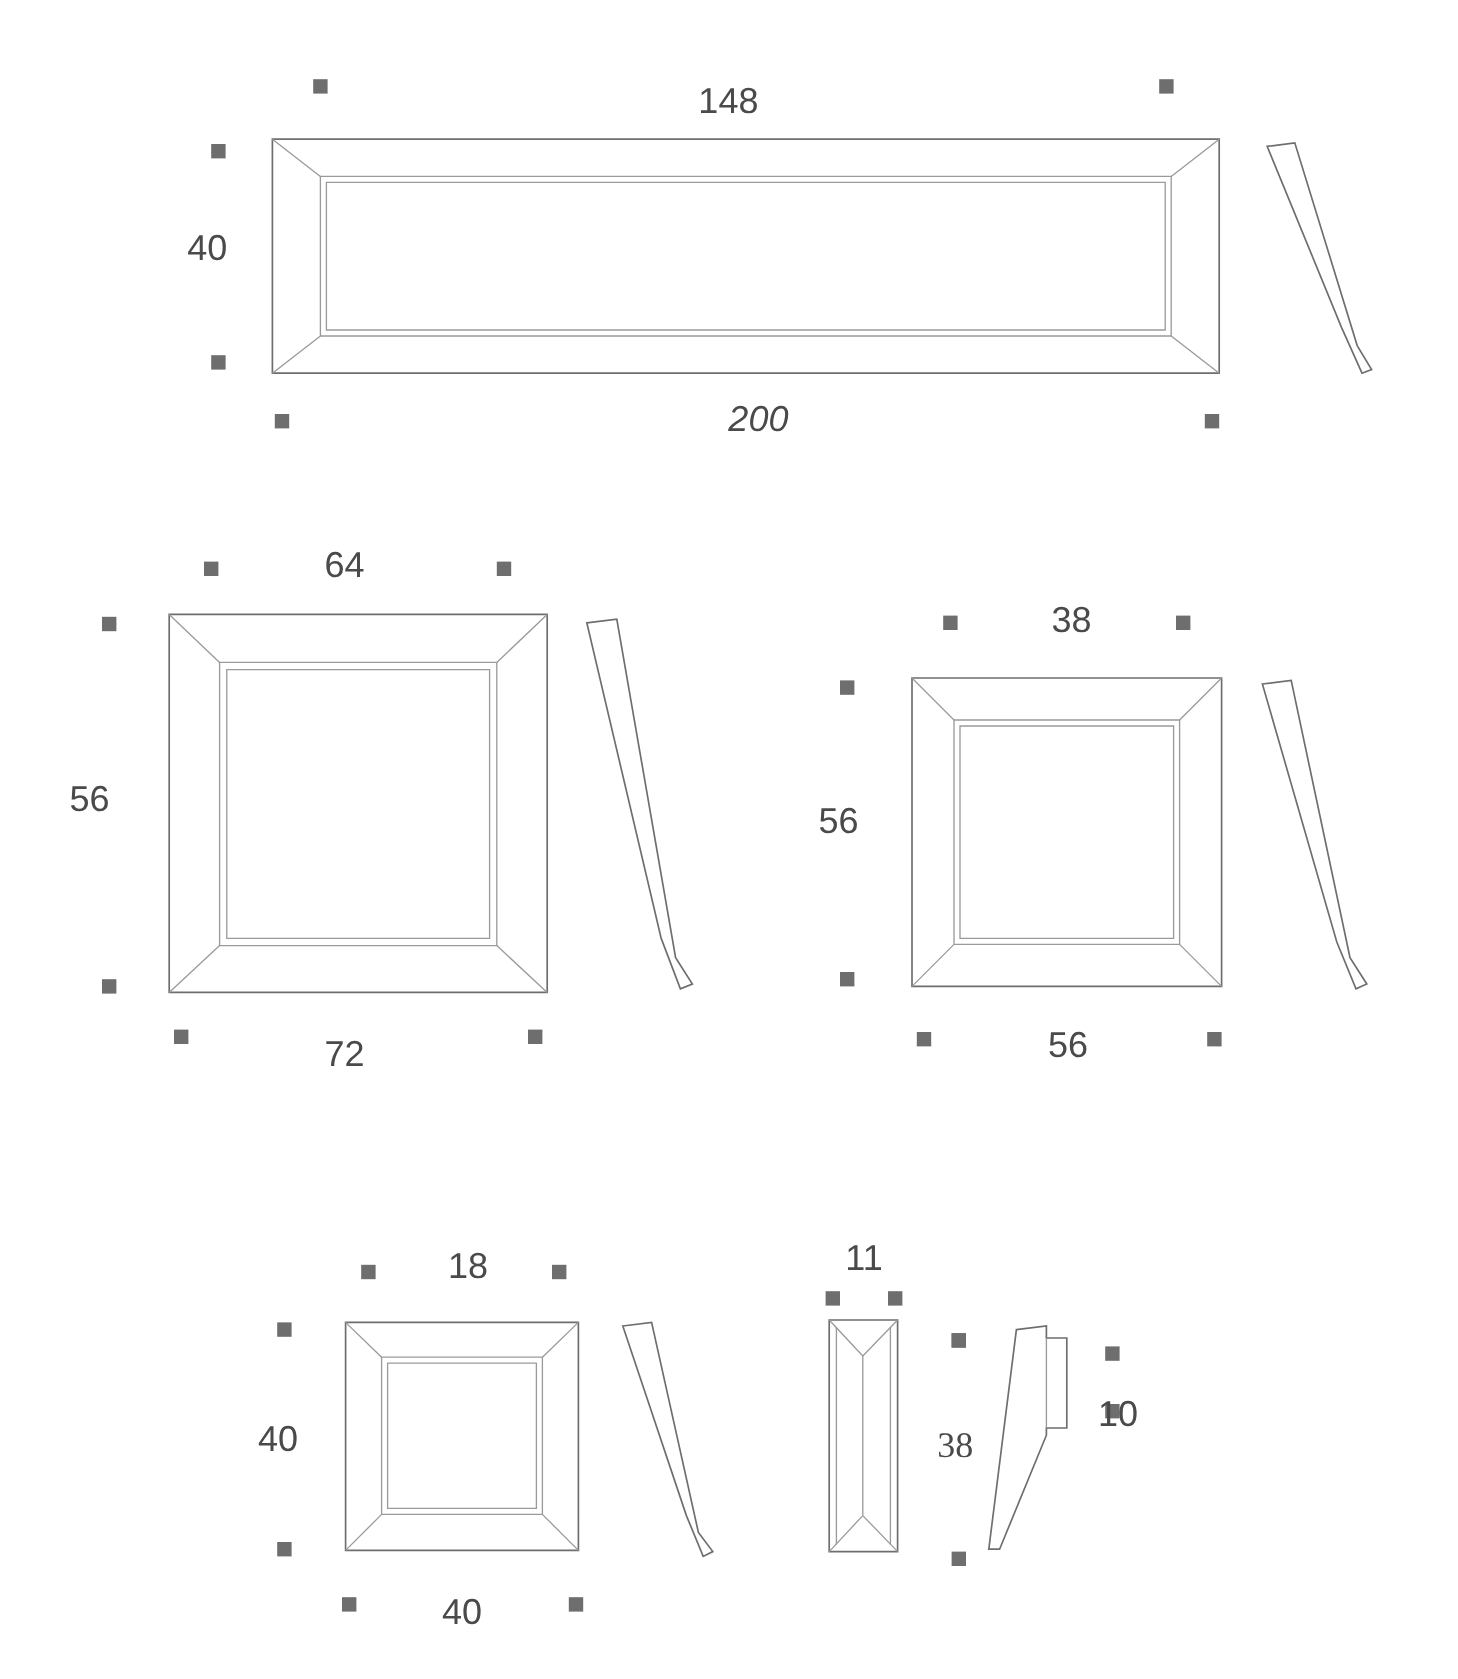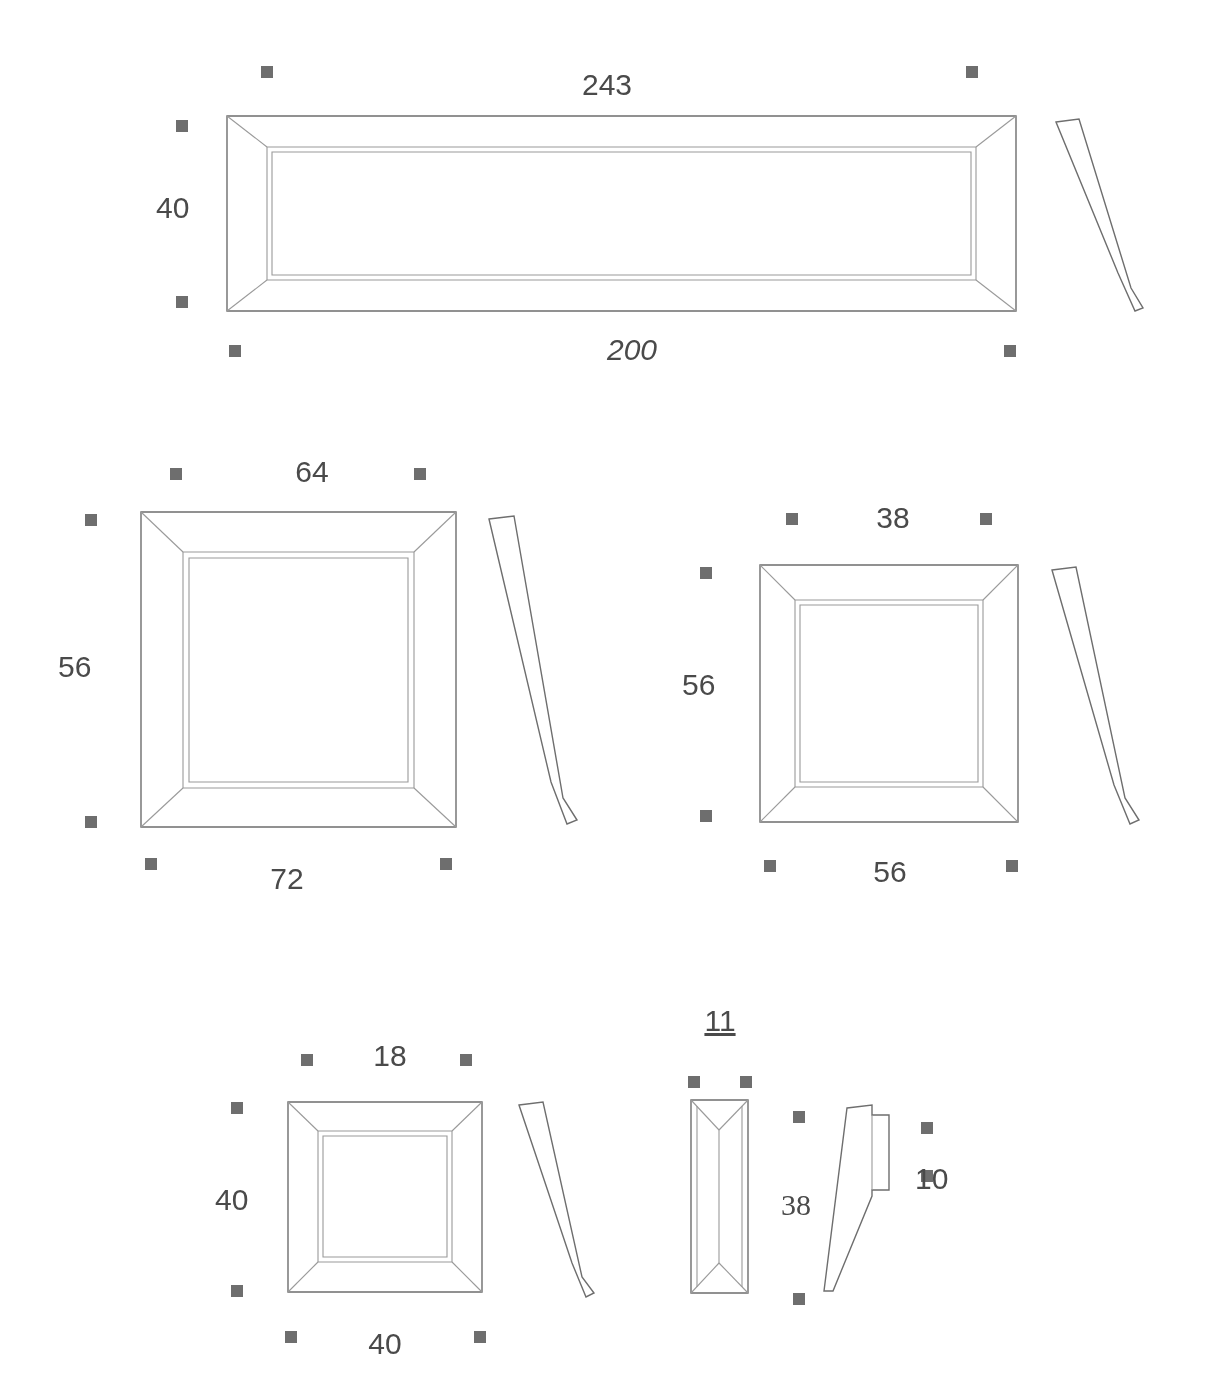--- a/index.html
+++ b/index.html
@@ -163,34 +163,34 @@
       <line class="inner" x1="872" y1="1115" x2="872" y2="1190"></line>
     </g>
     <g>
       <rect class="handle" x="793" y="1111" width="12" height="12"></rect>
       <rect class="handle" x="921" y="1122" width="12" height="12"></rect>
       <rect class="handle" x="921" y="1170" width="12" height="12"></rect>
     </g>
 
   </svg>
 
-  <div class="dim-label" style="left:607px; top:70px; transform:translateX(-50%);">243</div>
+  <div class="dim-label" style="left:607px; top:70px; transform:translateX(-50%);">148</div>
   <div class="dim-label" style="left:156px; top:193px;">40</div>
   <div class="dim-label" style="left:632px; top:335px; transform:translateX(-50%);font-style:italic;">200</div>
 
-  <div class="dim-label" style="left:312px; top:457px; transform:translateX(-50%);">64</div>
+  <div class="dim-label" style="left:287px; top:457px; transform:translateX(-50%);">64</div>
   <div class="dim-label" style="left:58px; top:652px;">56</div>
   <div class="dim-label" style="left:287px; top:864px; transform:translateX(-50%);">72</div>
 
   <div class="dim-label" style="left:893px; top:503px; transform:translateX(-50%);">38</div>
   <div class="dim-label" style="left:682px; top:670px;">56</div>
   <div class="dim-label" style="left:890px; top:857px; transform:translateX(-50%);">56</div>
 
   <div class="dim-label" style="left:390px; top:1041px; transform:translateX(-50%);">18</div>
   <div class="dim-label" style="left:215px; top:1185px;">40</div>
   <div class="dim-label" style="left:385px; top:1329px; transform:translateX(-50%);">40</div>
 
-  <div class="dim-label" style="left:720px; top:1006px; transform:translateX(-50%);text-decoration:underline;">11</div>
+  <div class="dim-label" style="left:720px; top:1034px; transform:translateX(-50%);">11</div>
   <div class="dim-label" style="left:781px; top:1190px;font-family:Liberation Serif, serif;">38</div>
 
   <div class="dim-label" style="left:915px; top:1133px;margin-top:31px;">10</div>
 
 </div>
 
 </body></html>

